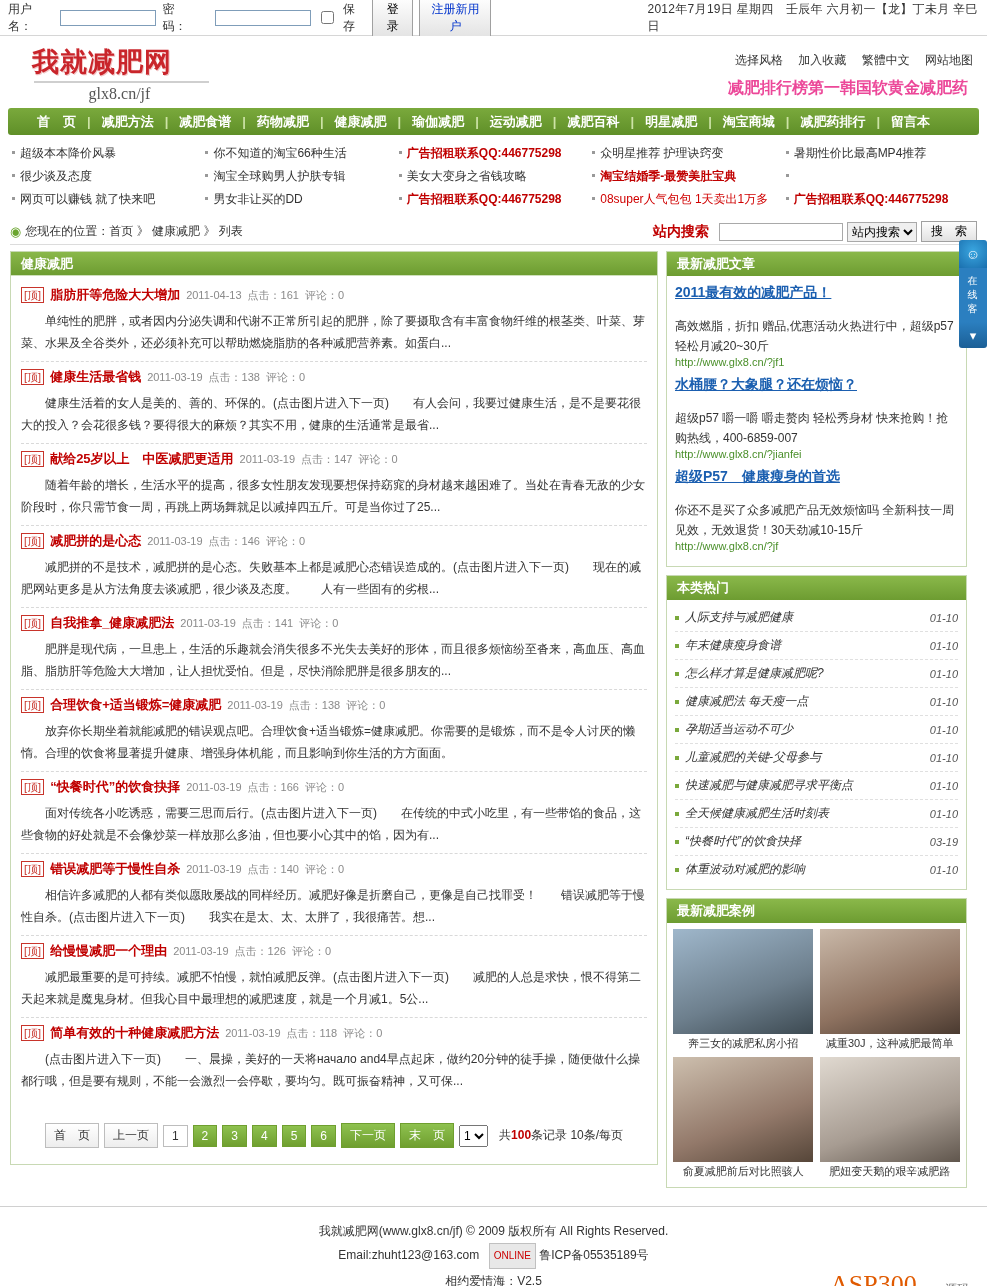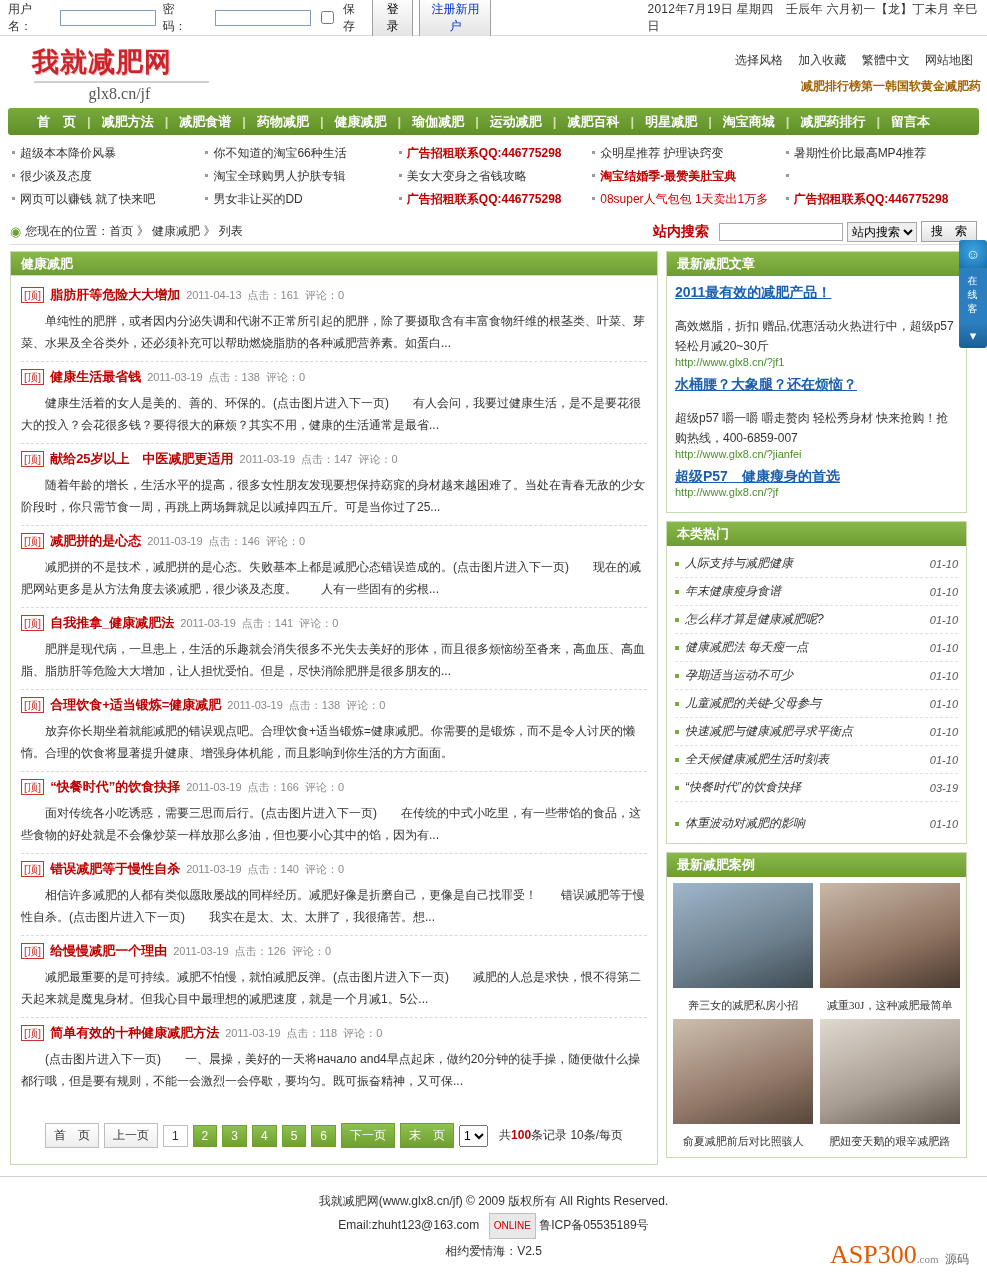--- a/index.html
+++ b/index.html
@@ -49,21 +49,21 @@
     font-weight: bold; font-size: 27px; color:#c9252b;
     letter-spacing: 1px;
     text-shadow: 1px 1px 0 #f2c8c8;
   }
   .logo-line { width:175px; height:2px; background:#cfcfcf; margin:1px 0 2px 2px; }
   .logo-url { font-family:"Liberation Serif", serif; font-size:16px; color:#555; text-align:center; width:175px;}
   .hdr-links {
     position:absolute; right:14px; top:16px; font-size:12px; color:#333;
   }
   .hdr-links a { color:#333; text-decoration:none; margin-left:12px;}
-  .hdr-ad { position:absolute; right:6px; top:42px; color:#a16207; font-size:12px; font-weight:bold;}
+  .hdr-ad { position:absolute; right:19px; top:42px; color:#ec4899; font-size:16px; font-weight:bold;}
 
   
   .nav {
     height: 27px; margin: 0 8px;
     background: linear-gradient(#7aa93c,#5f8f28);
     border-radius: 3px;
     display:flex; align-items:center;
     padding-left: 18px;
     color:#fff; font-size:13px; font-weight:bold;
   }
@@ -142,29 +142,29 @@
   .rbody { padding: 6px 8px 8px 8px; }
   .news-item { padding: 2px 0 6px 0; }
   .news-item .nt { color:#1b5fb0; font-weight:bold; font-size:14px; text-decoration:underline; display:block; }
   .news-item .nd { color:#333; font-size:12px; line-height:20px; margin-top:14px;}
   .news-item .nu { color:#4a8f2a; font-size:11px; }
 
   .hotlist { padding: 4px 8px 6px 8px; font-style: italic; }
   .hot {
     display:flex; align-items:center; font-size:12px; padding: 5px 0; border-bottom:1px dashed #e0e0e0;
   }
-  .hot:last-child { border-bottom:none;margin-top:8px; }
+  .hot:last-child { border-bottom:none; }
   .hot .b { width:4px; height:4px; background:#7aa93c; margin-right:6px; flex:none;}
   .hot .ht { color:#333; text-decoration:none; }
   .hot .hd { margin-left:auto; color:#555; font-size:11px;}
 
   .cases { padding: 6px 6px 8px 6px; display:grid; grid-template-columns: 1fr 1fr; gap:6px 6px;}
   .case { text-align:center; }
   .case .ph { width:140px; height:105px; display:block; margin:0 auto; overflow:hidden; }
-  .case .cap { font-size:11px; color:#333; margin-top:10px;font-family:Liberation Serif, serif; }
+  .case .cap { font-size:11px; color:#333; margin-top:2px; }
 
   
   .qq-float {
     position:absolute; right:0; top:240px; width: 28px;
   }
   .qq-top {
     width:28px; height:28px; border-radius:3px 3px 0 0;
     background: radial-gradient(circle at 50% 40%, #3aa6e0, #1a6fae);
     display:flex; align-items:center; justify-content:center; color:#fff; font-size:14px;
   }
@@ -453,20 +453,21 @@
             <div class="nd">高效燃脂，折扣 赠品,优惠活动火热进行中，超级p57轻松月减20~30斤</div>
             <div class="nu">http://www.glx8.cn/?jf1</div>
           </div>
           <div class="news-item">
             <a class="nt" href="#">水桶腰？大象腿？还在烦恼？</a>
             <div class="nd">超级p57 嚼一嚼 嚼走赘肉 轻松秀身材 快来抢购！抢购热线，400-6859-007</div>
             <div class="nu">http://www.glx8.cn/?jianfei</div>
           </div>
           <div class="news-item">
             <a class="nt" href="#">超级P57　健康瘦身的首选</a>
+            <div class="nd">你还不是买了众多减肥产品无效烦恼吗 全新科技一周见效，无效退货！30天劲减10-15斤</div>
             <div class="nu">http://www.glx8.cn/?jf</div>
           </div>
         </div>
       </div>
 
       <div class="rbox">
         <div class="panel-head">本类热门</div>
         <div class="hotlist">
           <div class="hot">
               <span class="b"></span>

